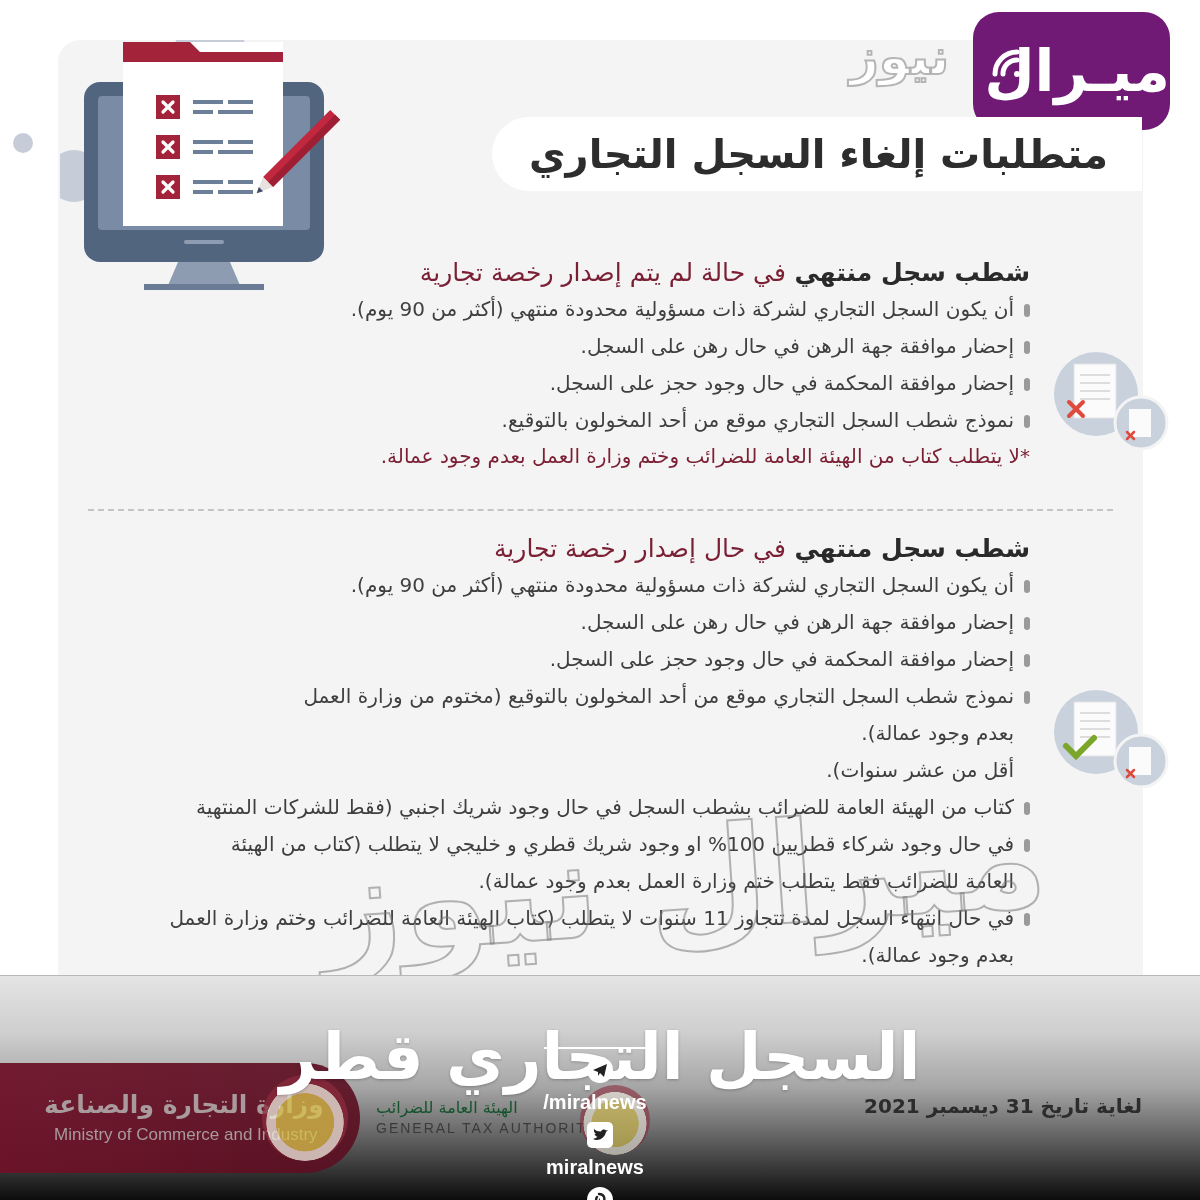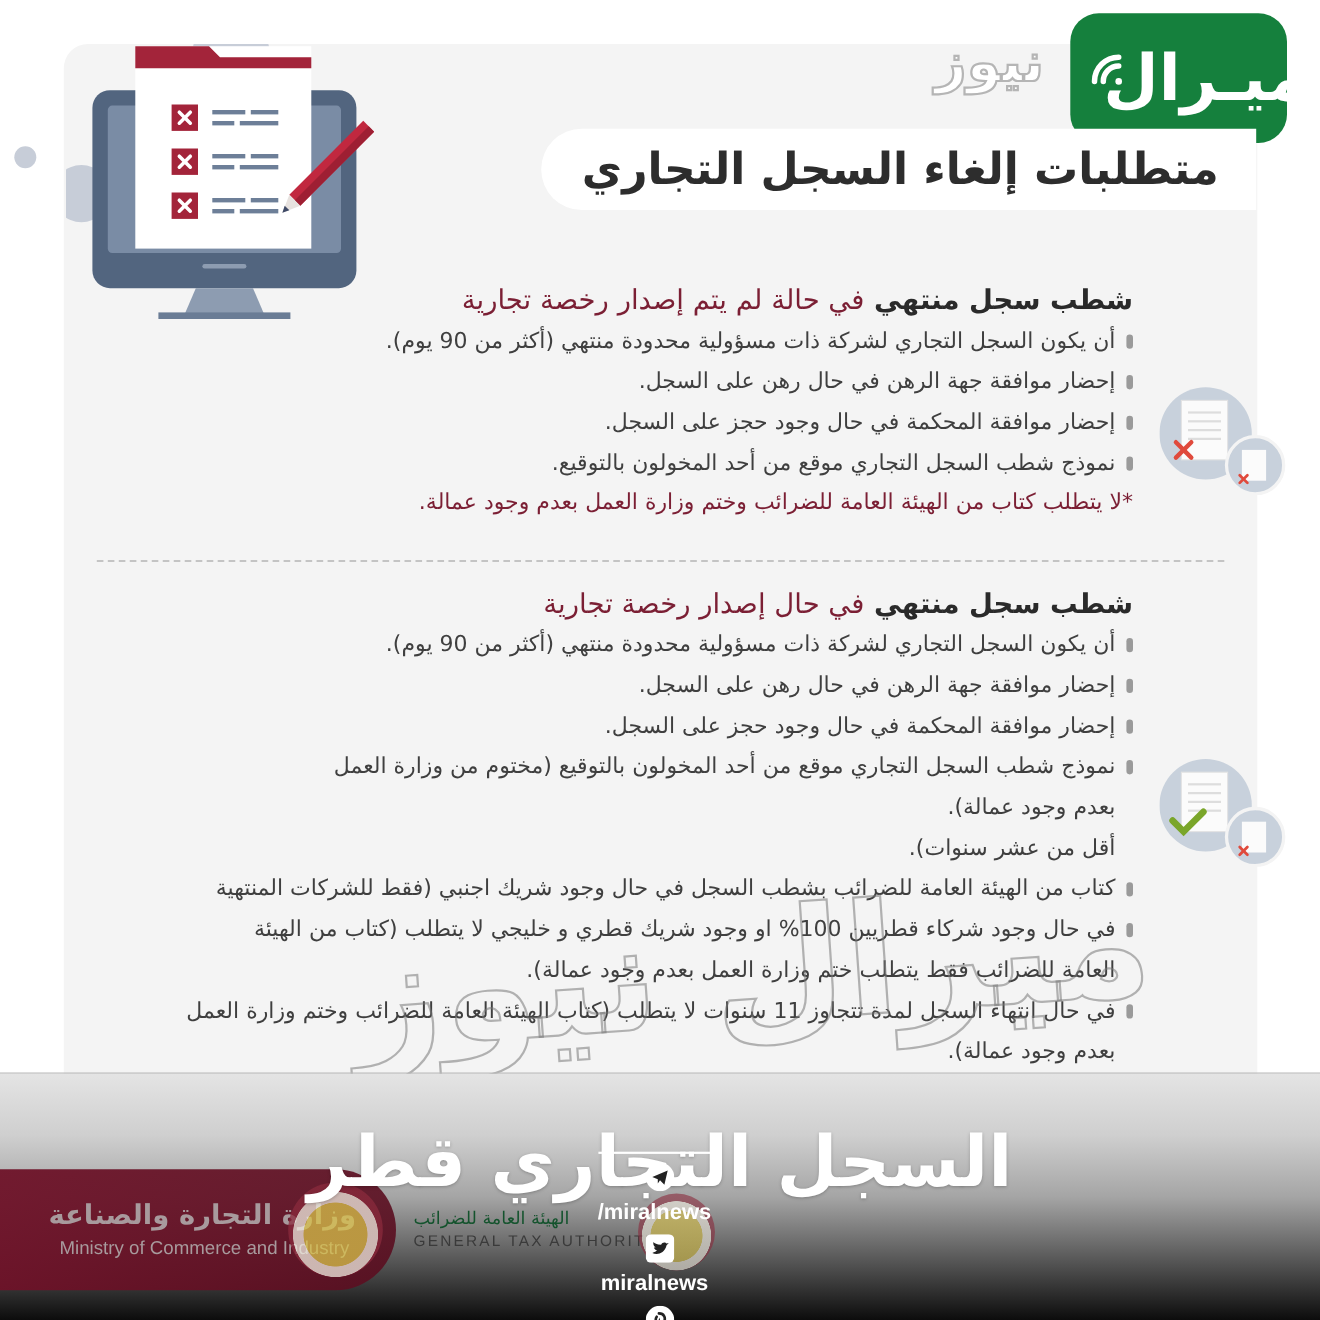--- a/index.html
+++ b/index.html
@@ -8,21 +8,21 @@
 
   .card {
     position: absolute; left: 58px; top: 40px; width: 1085px; height: 1000px;
     background: #f4f4f4; border-radius: 22px;
   }
   .deco-dot { position: absolute; border-radius: 50%; background: #c7cdd8; }
 
   
   .brand {
     position: absolute; left: 973px; top: 12px; width: 197px; height: 118px;
-    background: #15803d; border-radius: 26px; display: flex; align-items: center; justify-content: flex-start;
+    background: #701a75; border-radius: 26px; display: flex; align-items: center; justify-content: flex-end;
   }
   .brand-text { color: #fff; font-size: 58px; font-weight: bold; direction: rtl; letter-spacing: -1px; }
   .brand-wifi { position: absolute; left: 18px; top: 28px; }
   .brand-news {
     position: absolute; left: 850px; top: 28px; font-size: 50px; font-weight: bold; direction: rtl;
     color: #ffffff; -webkit-text-stroke: 2px #b5b5b5;
   }
 
   
   .title-pill {
@@ -240,20 +240,21 @@
 <div class="ministry-ar">وزارة التجارة والصناعة</div>
 <div class="ministry-en">Ministry of Commerce and Industry</div>
 <div class="emblem" style="left:262px;top:1075px;"></div>
 <div class="gta-ar">الهيئة العامة للضرائب</div>
 <div class="gta-en">GENERAL TAX AUTHORITY</div>
 <div class="emblem" style="left:580px;top:1085px;width:70px;height:70px;opacity:0.6;"></div>
 
 <div class="big-title">السجل التجاري قطر</div>
 
 <div class="note-right">
+  <div class="l2">لغاية تاريخ 31 ديسمبر 2021</div>
 </div>
 
 <div class="social">
   <span class="line"></span>
   <span class="ic">
     <svg width="26" height="26" viewBox="0 0 26 26">
         <circle cx="13" cy="13" r="13" fill="#fff"></circle>
         <polygon points="6,13 20,7 17,20 13,16 11,19 11,15" fill="#222"></polygon>
       </svg>
   </span>

